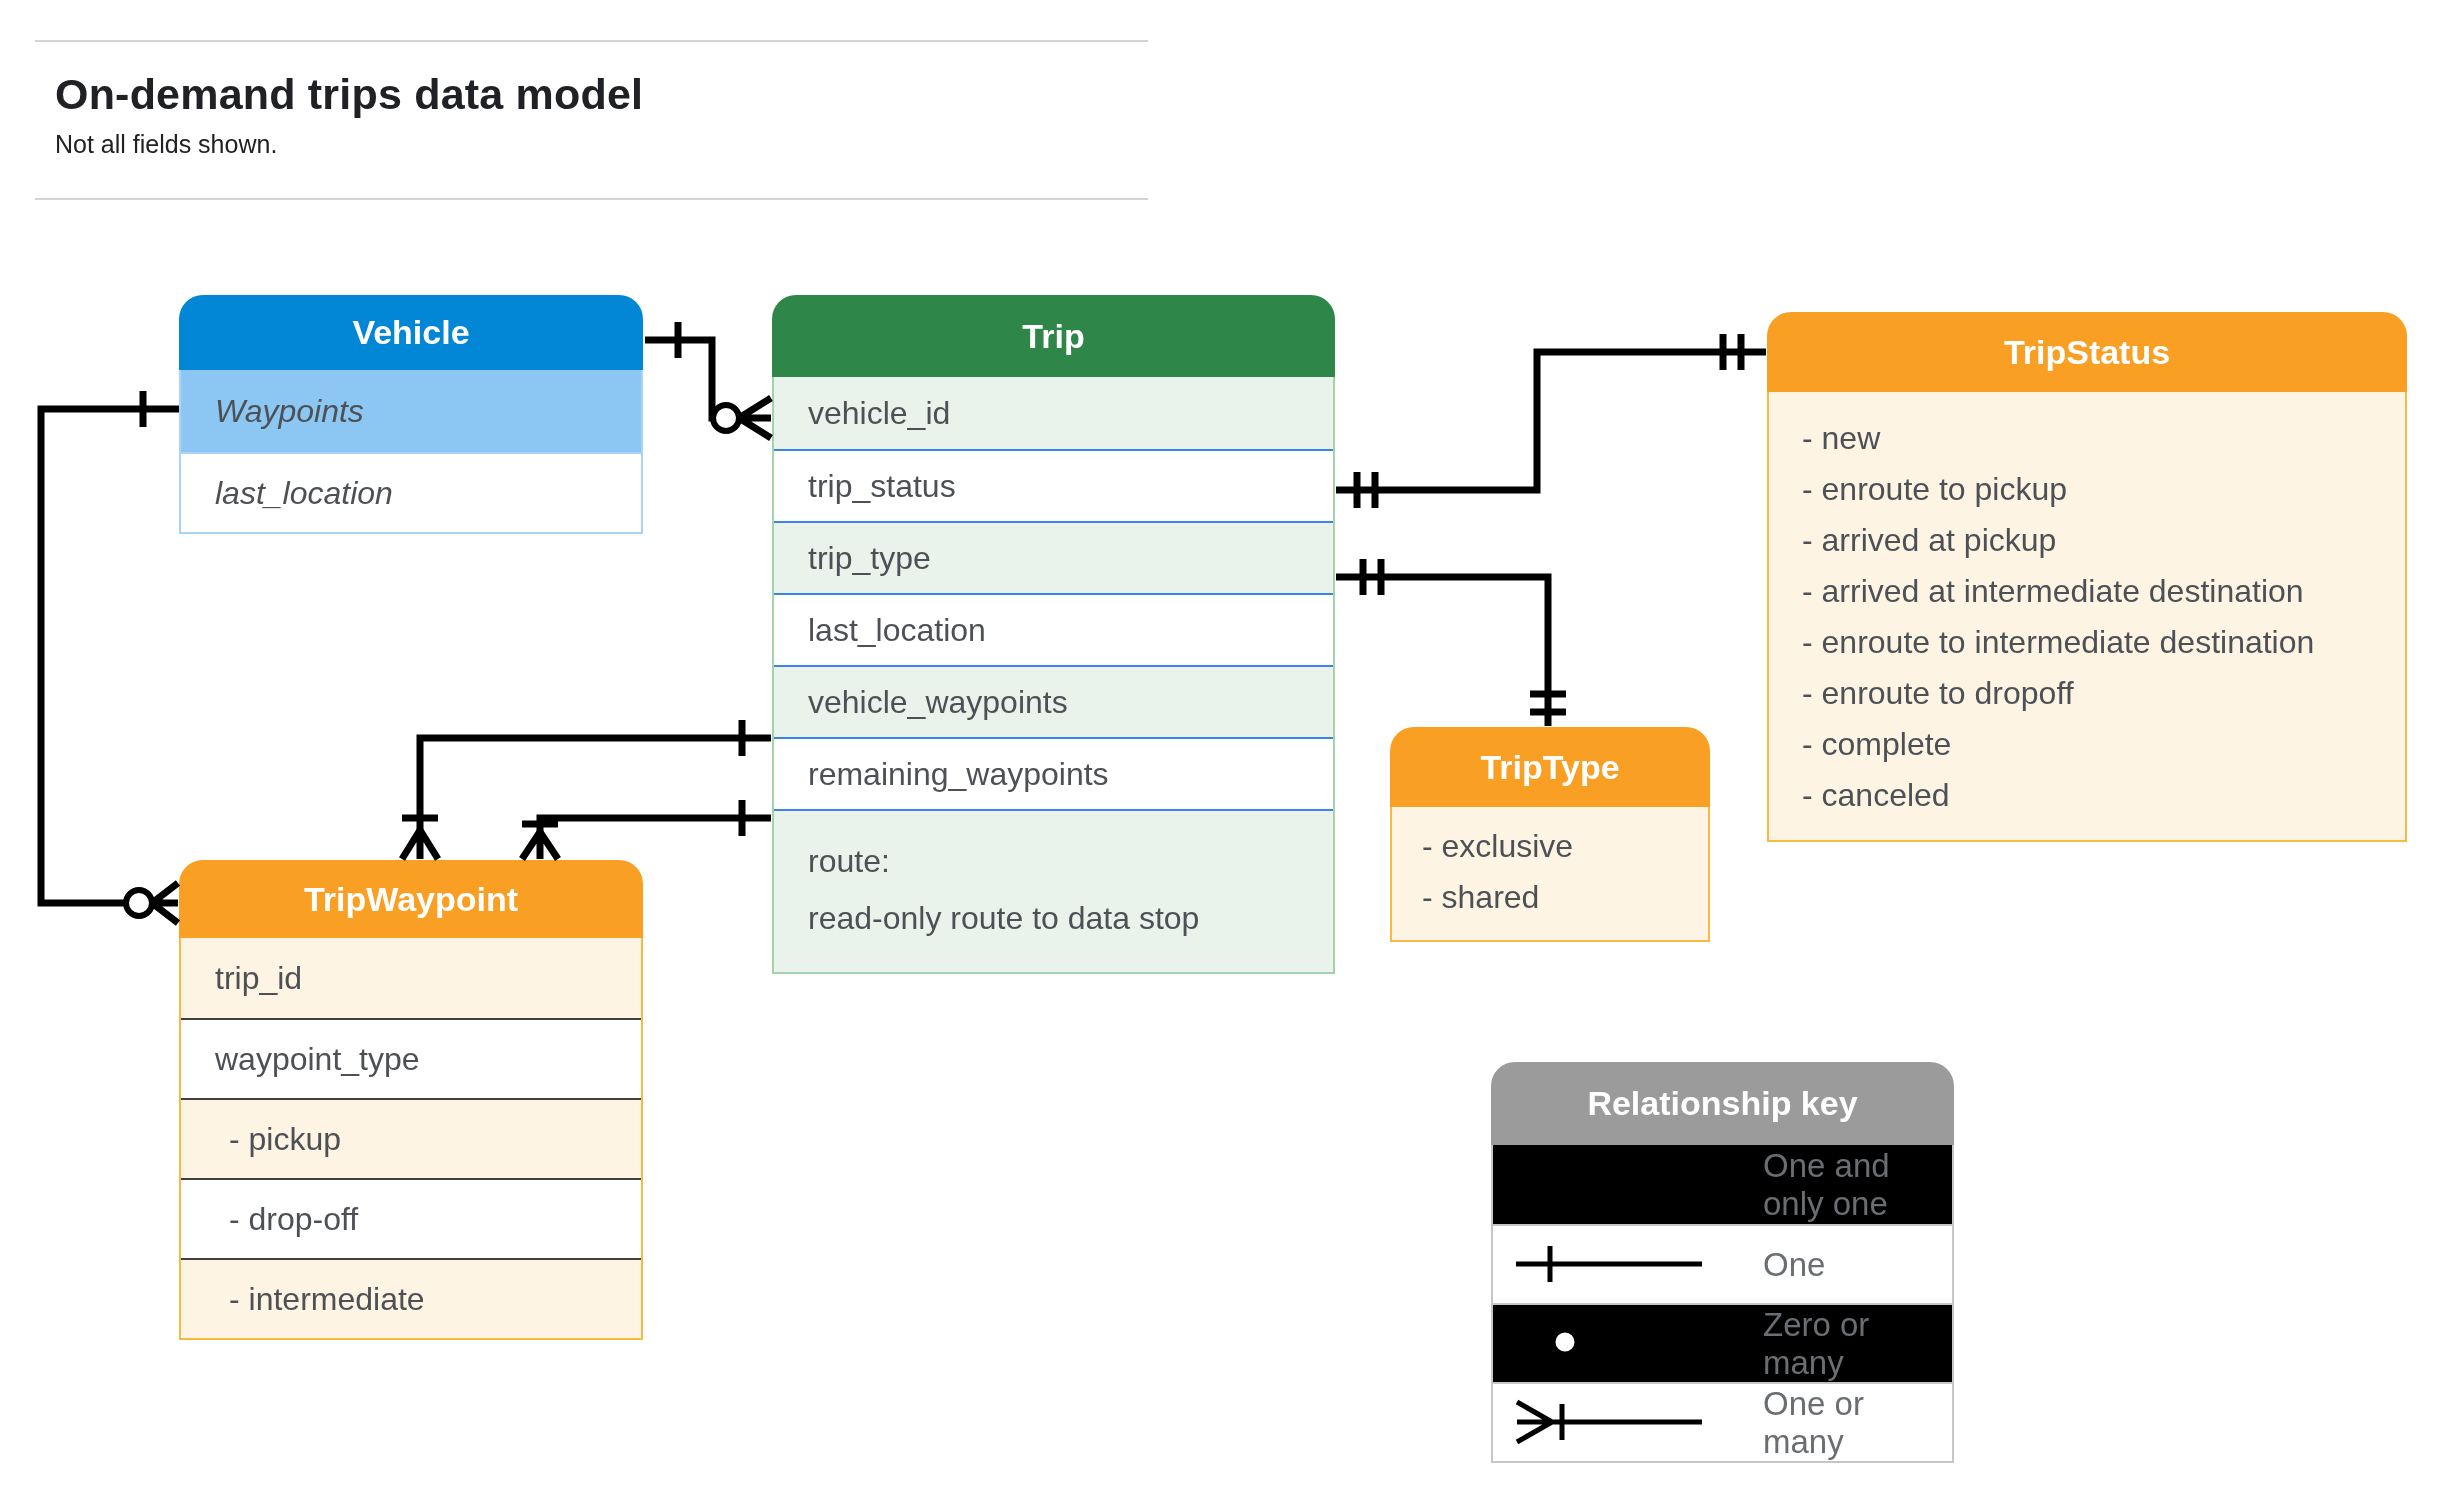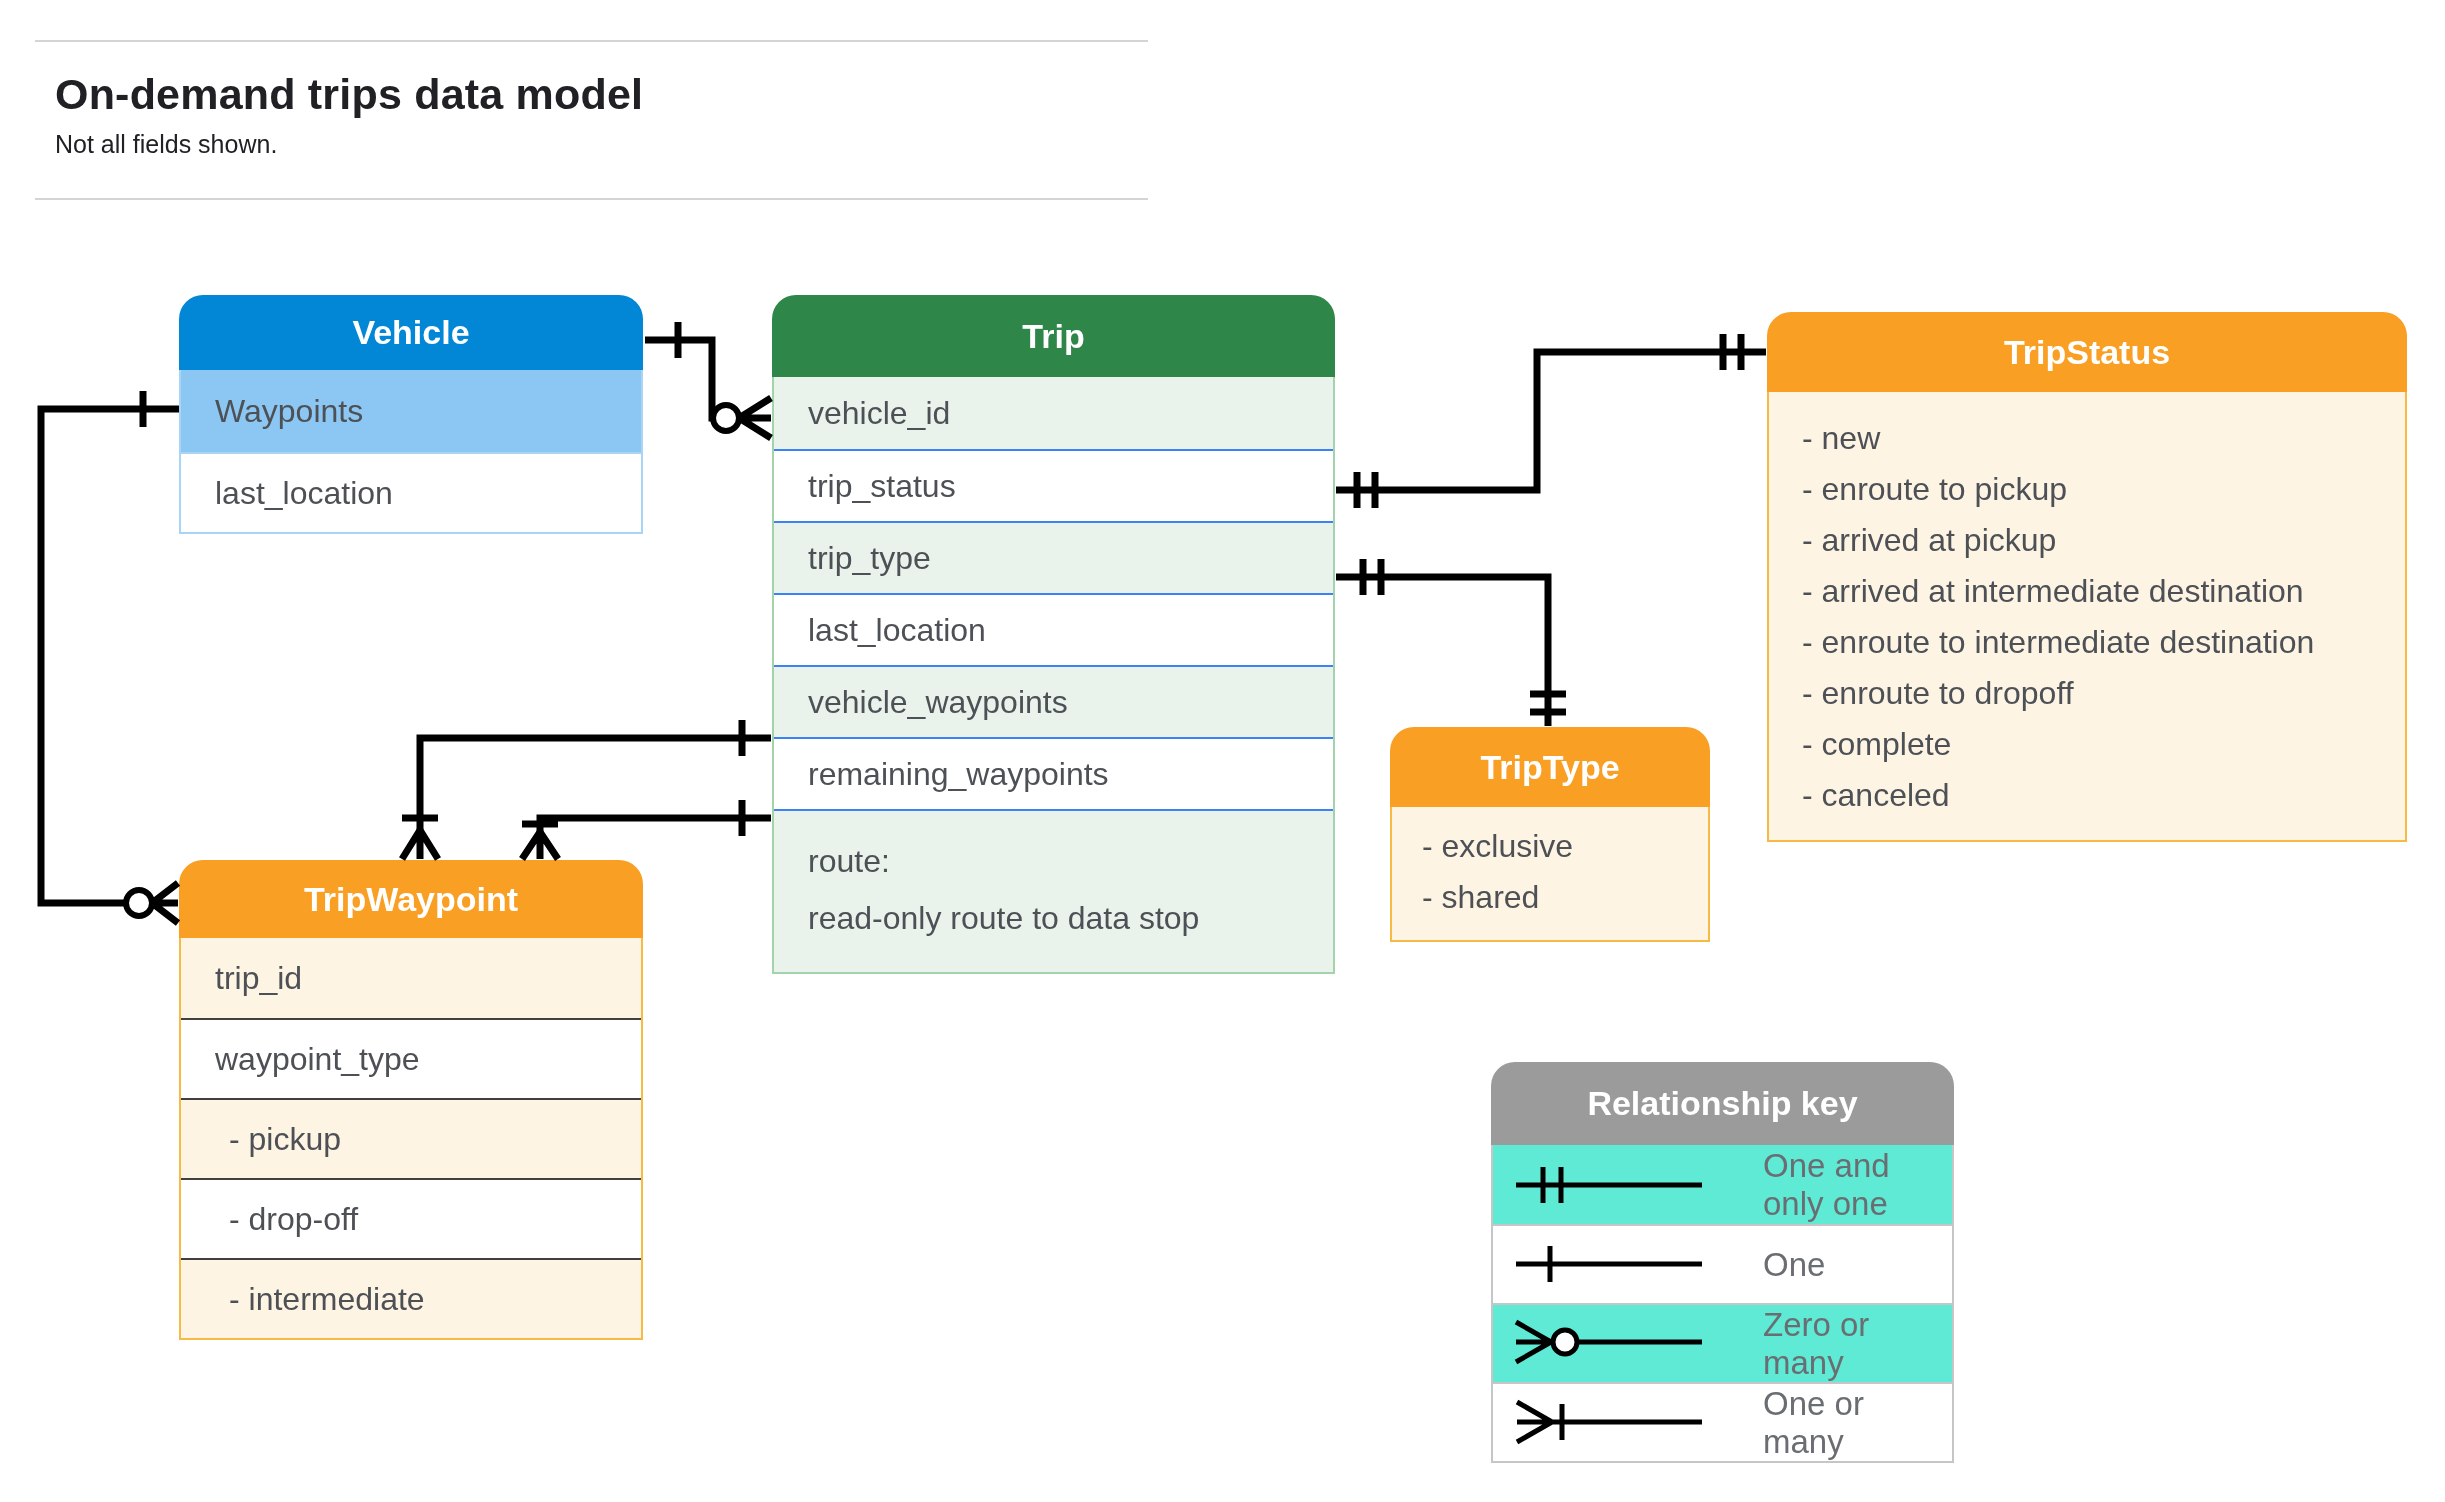--- a/index.html
+++ b/index.html
@@ -23,21 +23,21 @@
     display:flex;align-items:center;padding-left:34px;
     font-size:32px;color:#4d5156;box-sizing:border-box;
   }
   .indent{padding-left:48px;}
   .tbody-list{box-sizing:border-box;font-size:32px;color:#4d5156;}
   .tbody-list div{line-height:51px;}
 
   
   .vehicle{left:179px;top:295px;width:464px;}
   .vehicle .thead{height:75px;background:#0287d6;}
-  .vehicle .body{border:2px solid #a9d4f5;border-top:none;}
+  .vehicle .body{border:2px solid #a9d4f5;border-top:none;font-style:italic;}
   .vehicle .r1{height:82px;background:#8cc6f2;}
   .vehicle .r2{height:80px;background:#ffffff;border-top:2px solid #a9d4f5;}
 
   
   .trip{left:772px;top:295px;width:563px;}
   .trip .thead{height:82px;background:#2e8749;}
   .trip .body{border:2px solid #a3d3ab;border-top:none;}
   .trip .trow{height:72px;}
   .trip .trow + .trow{border-top:2px solid #3b82f6;}
   .trip .alt{background:#e9f3ec;}
@@ -63,21 +63,21 @@
   .tripwaypoint .trow + .trow{border-top:2px solid #404040;}
   .tripwaypoint .alt{background:#fdf4e4;}
   .tripwaypoint .wht{background:#ffffff;}
 
   
   .legend{left:1491px;top:1062px;width:463px;}
   .legend .thead{height:83px;background:#9b9b9b;}
   .legend .body{border:2px solid #c6c6c6;border-top:none;}
   .legend .trow{height:79px;padding-left:270px;font-size:33px;color:#6a6e72;}
   .legend .trow + .trow{border-top:2px solid #c6c6c6;}
-  .legend .alt{background:#5eead4;}
+  .legend .alt{background:#000000;}
   .legend .wht{background:#ffffff;}
 
   .connectors{position:absolute;left:0;top:0;pointer-events:none;}
 </style>
 </head>
 <body>
 
 <div class="canvas">
 
   <div class="rule rule-top"></div>

